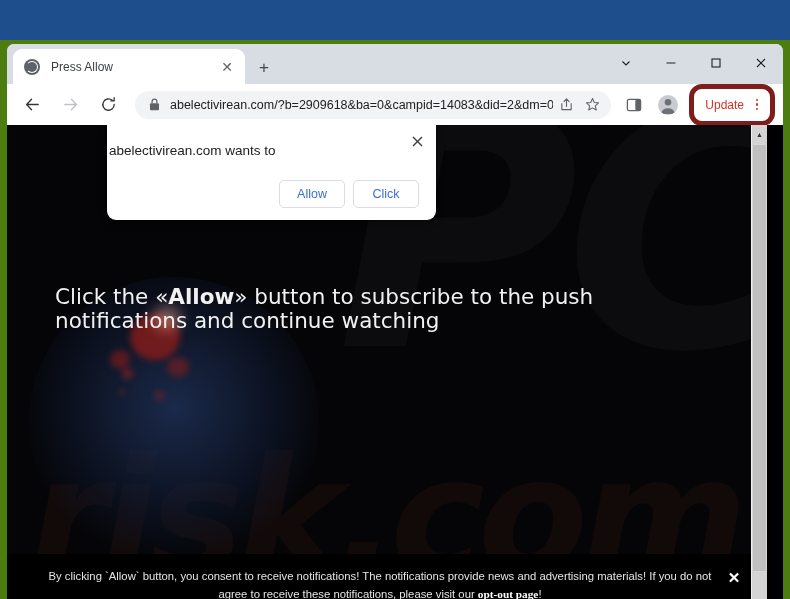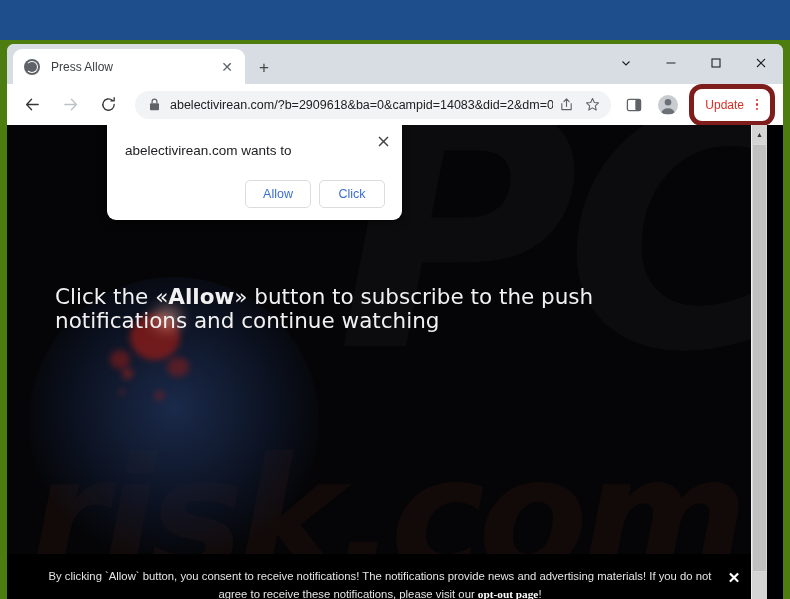--- a/index.html
+++ b/index.html
@@ -261,25 +261,25 @@
     width: 18px; height: 18px;
     display: flex; align-items: center; justify-content: center;
     color: #ffffff; font-size: 15px; font-weight: bold;
     line-height: 1;
   }
 
   
   #permission-dialog {
     position: absolute;
     left: 100px; top: -1px;
-    width: 295px;
+    width: 329px;
     background: #ffffff;
     border-radius: 0 0 9px 9px;
     box-shadow: 0 3px 10px rgba(0,0,0,0.30), 0 1px 3px rgba(0,0,0,0.20);
-    padding: 16px 17px 12px 18px;
+    padding: 16px 17px 12px 2px;
     z-index: 40;
   }
   #dialog-close {
     position: absolute;
     right: 8px; top: 6px;
     width: 22px; height: 22px;
     display: flex; align-items: center; justify-content: center;
     color: #3c4043; font-size: 13px; line-height: 1;
     border-radius: 50%;
   }

